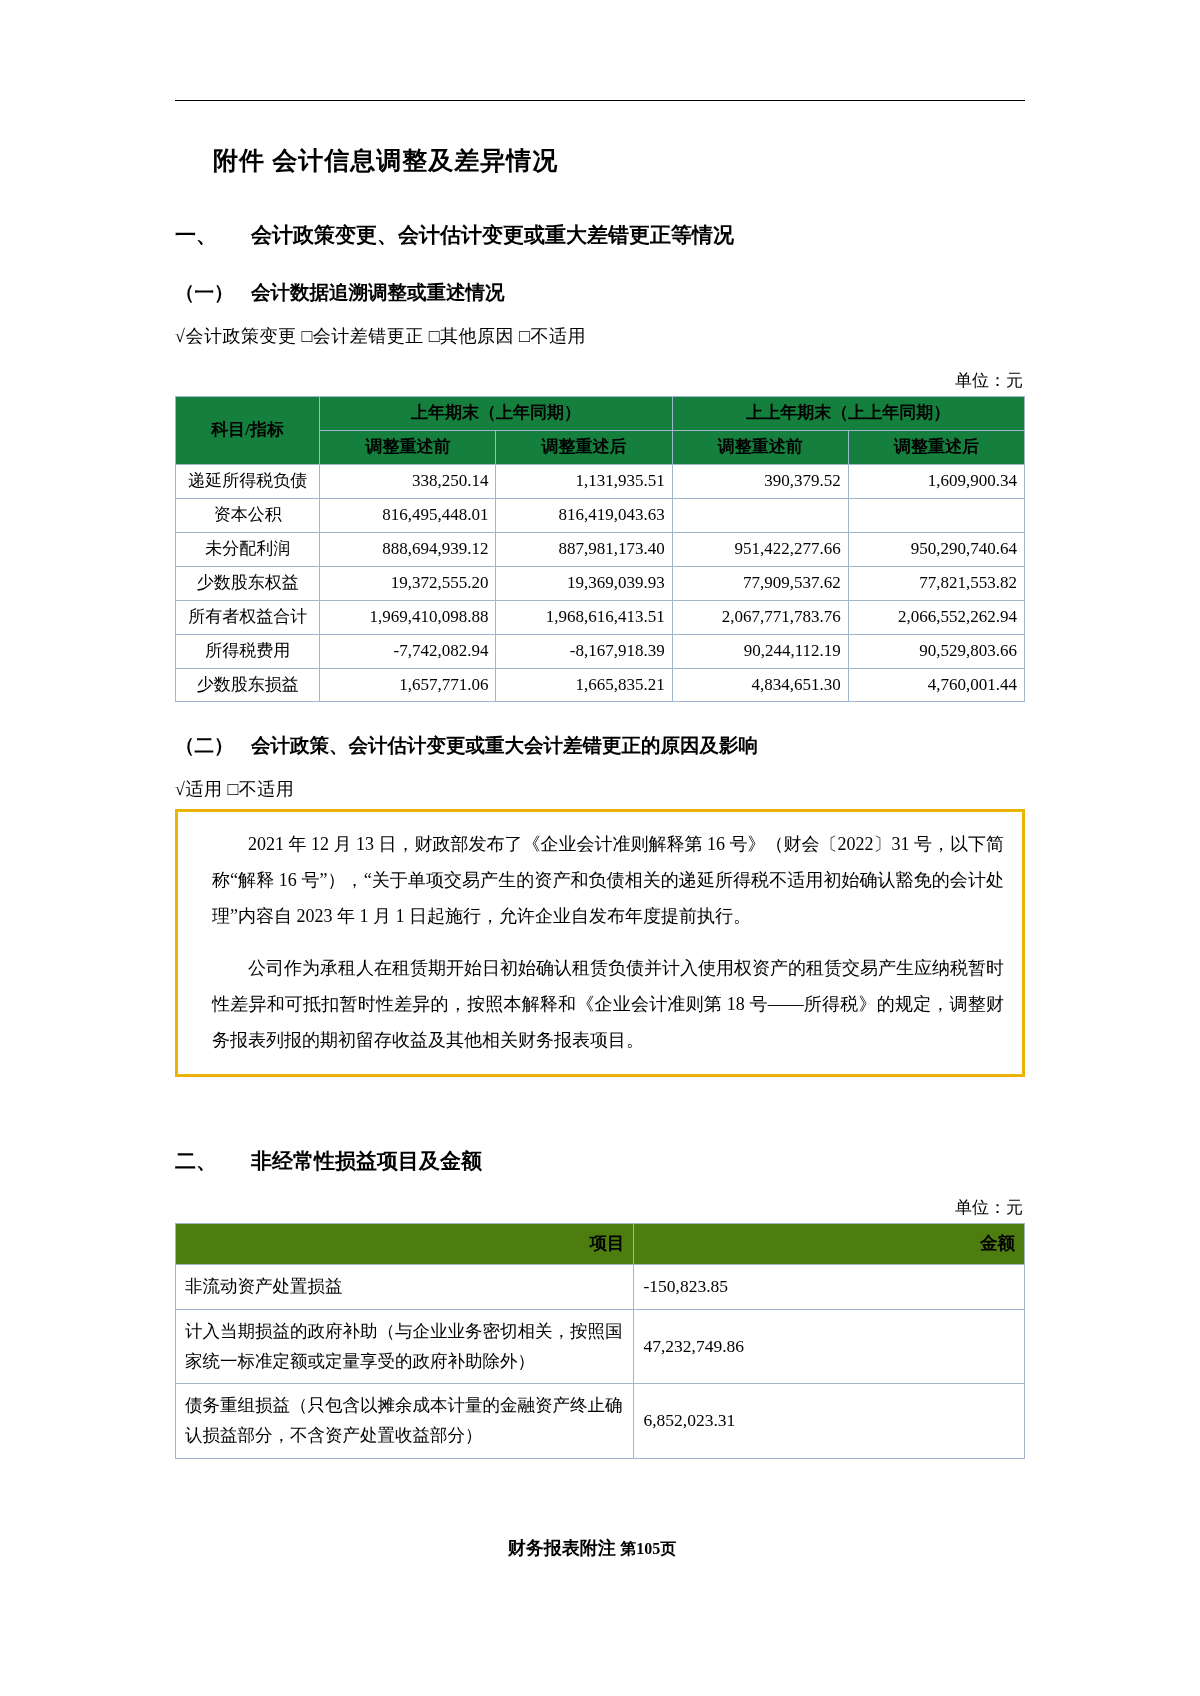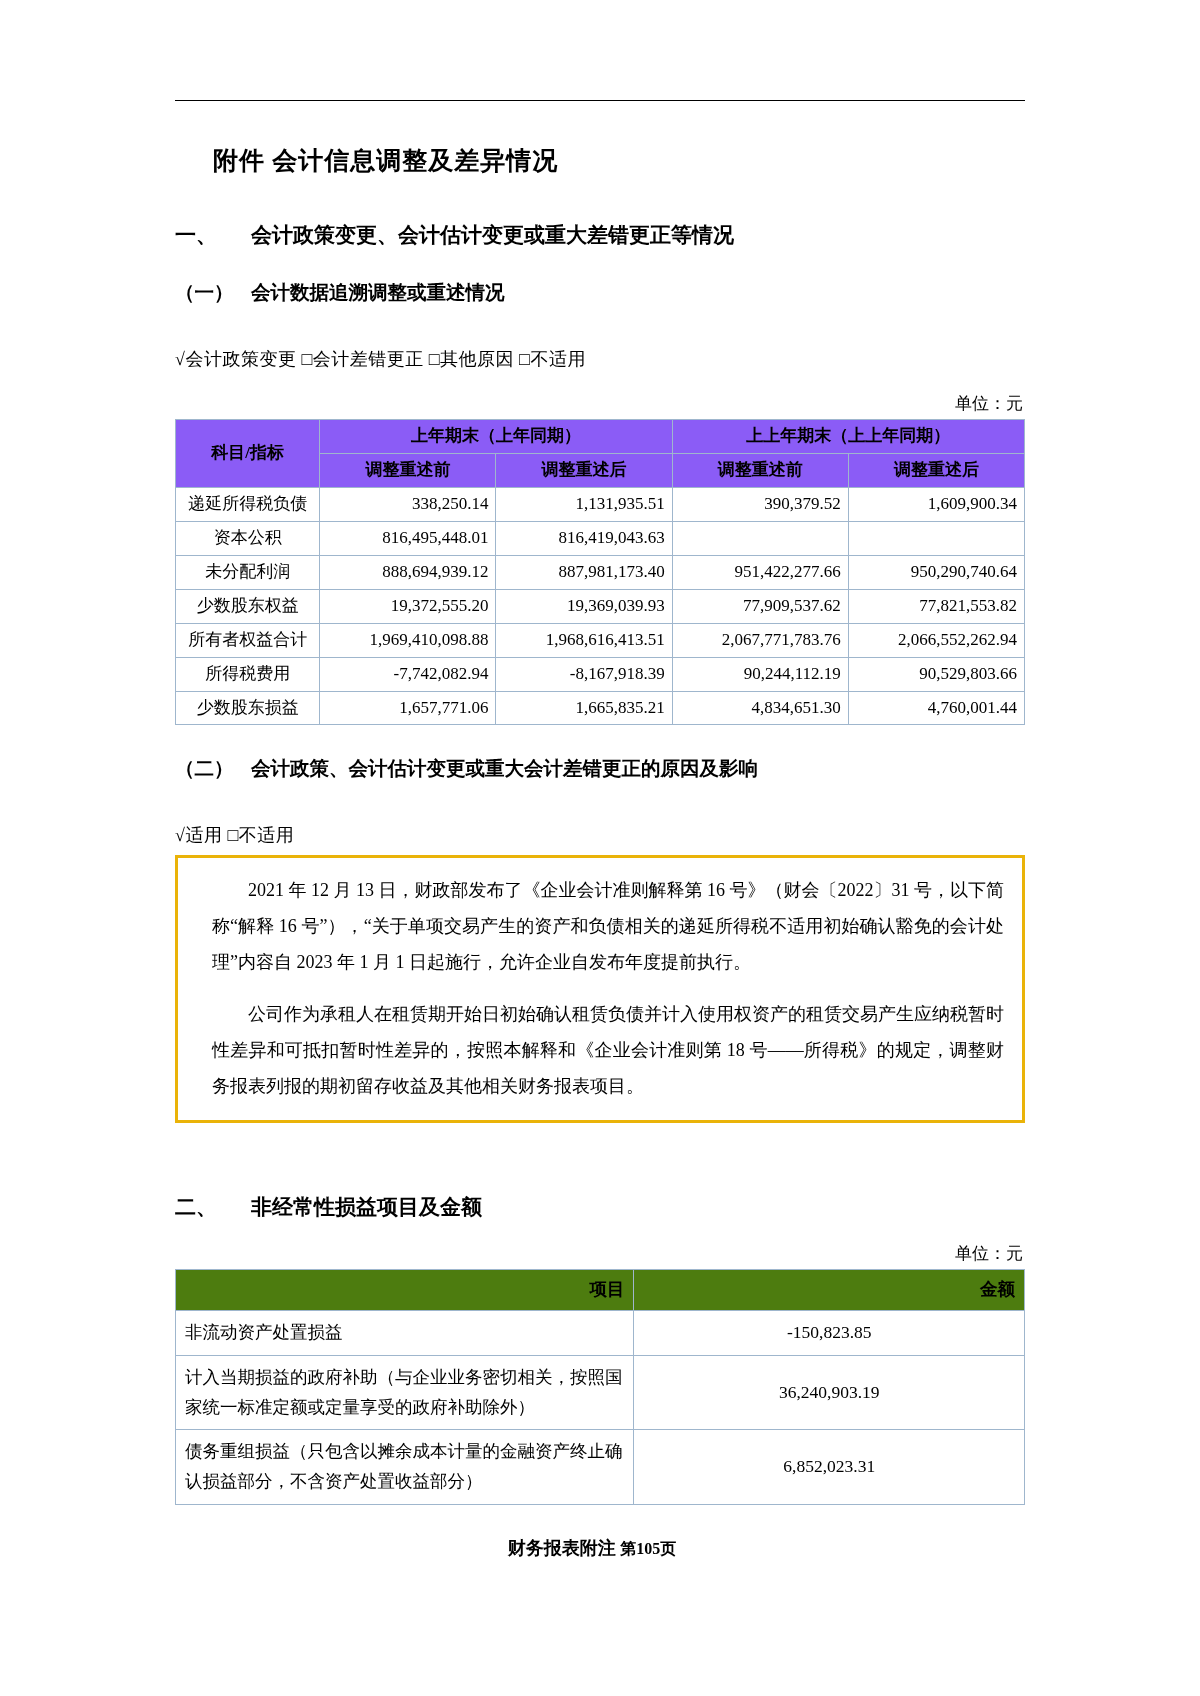--- a/index.html
+++ b/index.html
@@ -53,21 +53,21 @@
     font-weight: bold;
     margin-top: 30px;
     display: flex;
   }
   .h2 .num {
     width: 76px;
     flex: none;
   }
   .checkline {
     font-size: 18px;
-    margin-top: 41px;
+    margin-top: 18px;
     letter-spacing: 0.5px;
   }
   .unit {
     font-size: 17px;
     text-align: right;
     margin-top: 21px;
     padding-right: 2px;
   }
   table.grid {
     border-collapse: collapse;
@@ -75,21 +75,21 @@
     margin-top: 4px;
     table-layout: fixed;
   }
   table.grid th, table.grid td {
     border: 1px solid #9fb6cd;
     font-size: 17px;
     padding: 5px 7px;
     line-height: 1.35;
   }
   table.grid th {
-    background: #8b5cf6;
+    background: #15803d;
     font-weight: bold;
     text-align: center;
   }
   td.label {
     text-align: center;
   }
   td.num {
     text-align: right;
     font-family: "Liberation Serif", serif;
   }
@@ -126,21 +126,21 @@
   table.t2 th {
     background: #4d7c0f;
     font-weight: bold;
     text-align: right;
     padding: 5px 9px;
   }
   table.t2 td.item {
     text-align: left;
   }
   table.t2 td.amount {
-    text-align: center;
+    text-align: left;
     vertical-align: middle;
   }
   .footer {
     position: absolute;
     left: 0;
     right: 16px;
     bottom: 76px;
     text-align: center;
     font-size: 18px;
     font-weight: bold;
@@ -279,21 +279,21 @@
             <th>金额</th>
           </tr>
         </thead>
         <tbody>
           <tr>
             <td class="item">非流动资产处置损益</td>
             <td class="amount">-150,823.85</td>
           </tr>
           <tr>
             <td class="item">计入当期损益的政府补助（与企业业务密切相关，按照国家统一标准定额或定量享受的政府补助除外）</td>
-            <td class="amount">36,240,903.19</td>
+            <td class="amount">47,232,749.86</td>
           </tr>
           <tr>
             <td class="item">债务重组损益（只包含以摊余成本计量的金融资产终止确认损益部分，不含资产处置收益部分）</td>
             <td class="amount">6,852,023.31</td>
           </tr>
         </tbody>
       </table>
     </div>
 
   </div>

